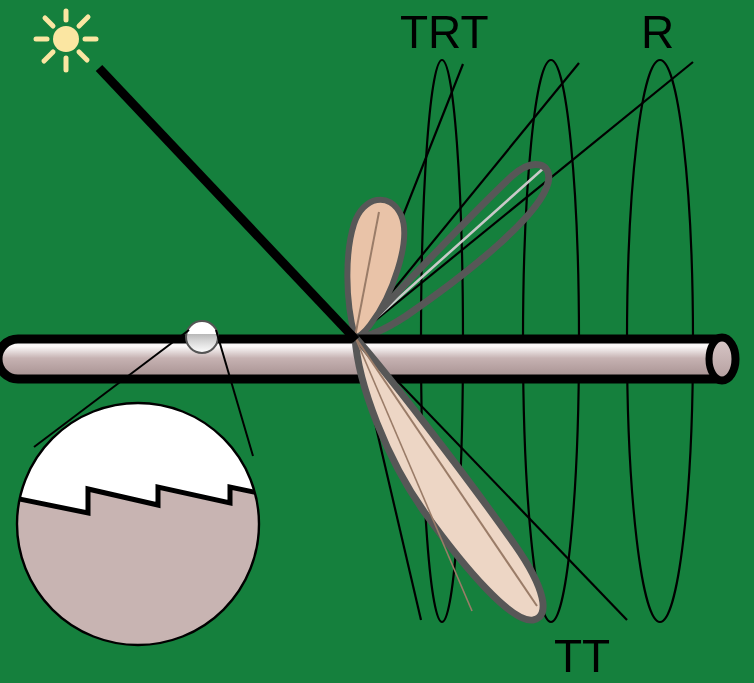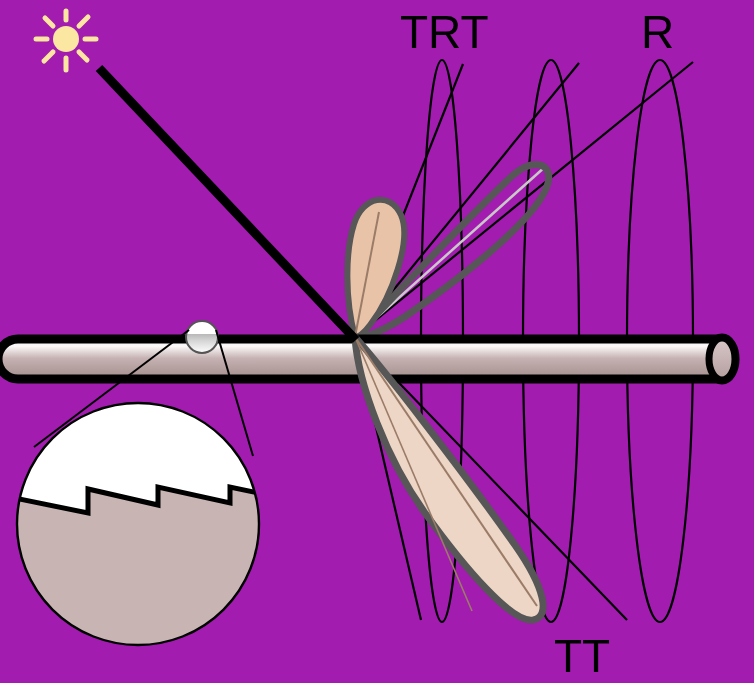--- a/index.html
+++ b/index.html
@@ -7,21 +7,21 @@
     padding: 0;
     background: #ffffff;
   }
   body {
     font-family: "Liberation Sans", sans-serif;
   }
   #figure-root {
     position: relative;
     width: 754px;
     height: 683px;
-    background: #a21caf;
+    background: #15803d;
     overflow: hidden;
   }
   #scene {
     position: absolute;
     left: 0;
     top: 0;
     width: 754px;
     height: 683px;
   }
   .lbl {

